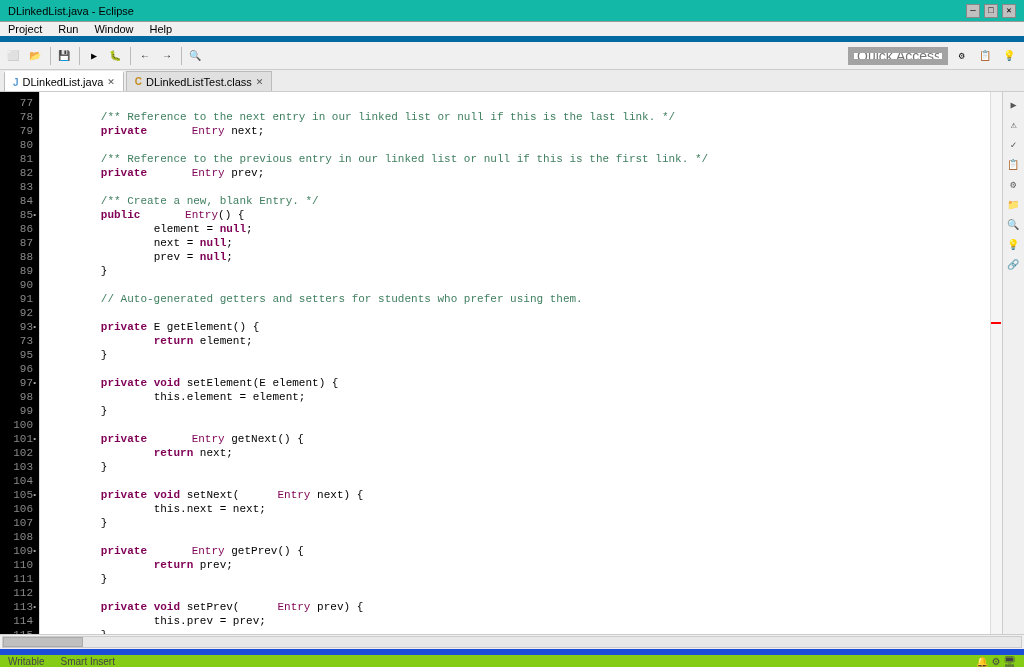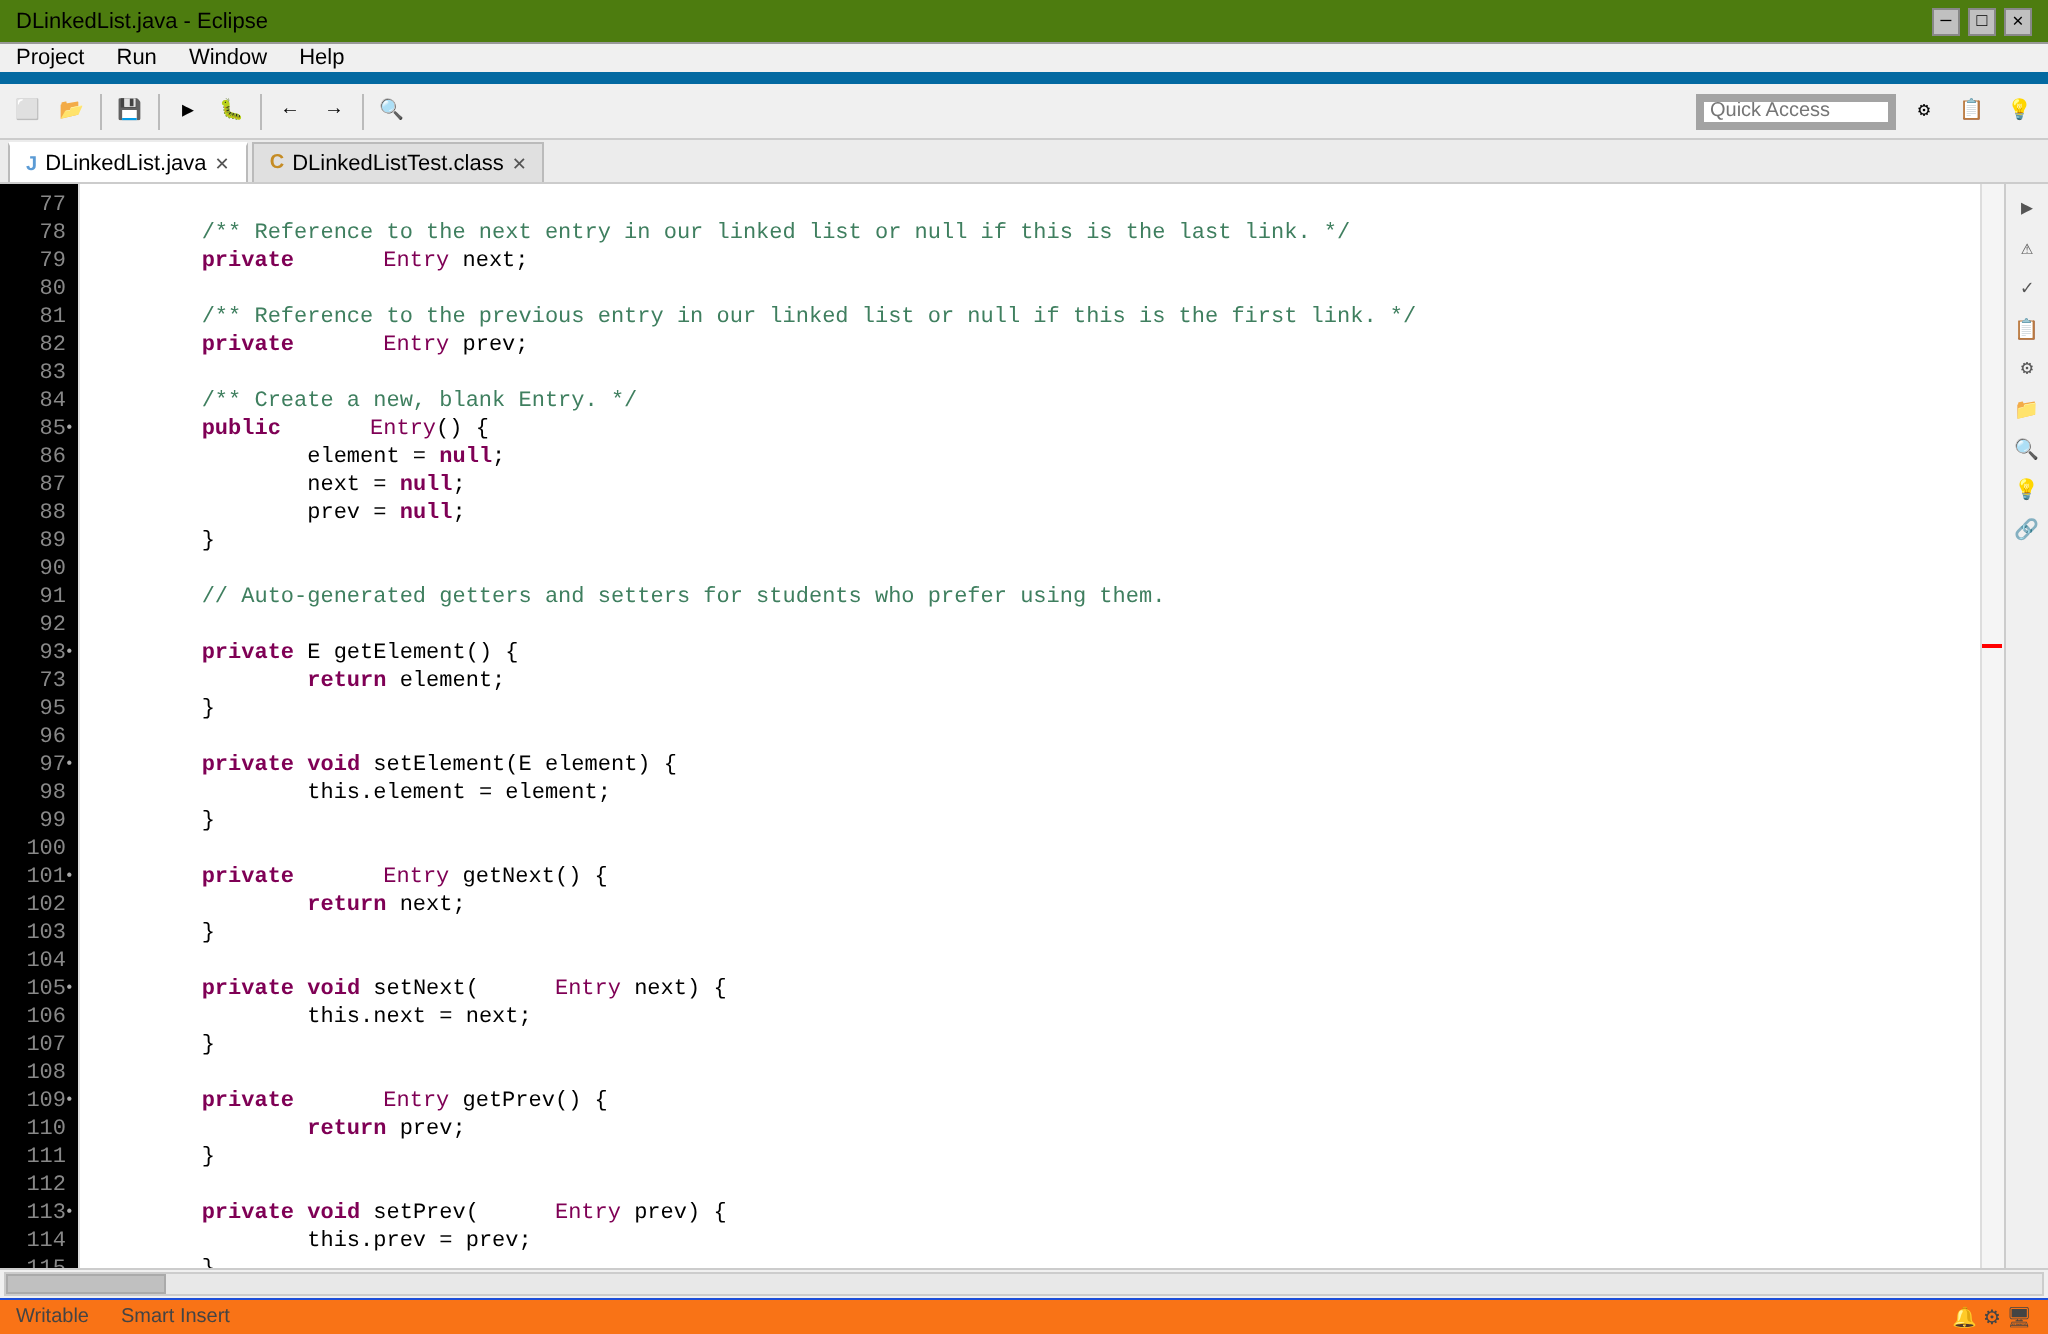--- a/index.html
+++ b/index.html
@@ -9,21 +9,21 @@
       background: #f5f5f5;
       overflow: hidden;
       width: 1024px;
       height: 667px;
       display: flex;
       flex-direction: column;
     }
 
     
     #title-bar {
-      background: #4d7c0f;
+      background: #14b8a6;
       padding: 2px 8px;
       display: flex;
       align-items: center;
       justify-content: space-between;
       height: 22px;
       border-bottom: 1px solid #999;
     }
     #title-text {
       font-size: 11px;
       font-family: Arial, sans-serif;
@@ -86,22 +86,22 @@
     .toolbar-sep { width: 1px; height: 18px; background: #bbb; margin: 0 2px; }
     #quick-access-area {
       margin-left: auto;
       display: flex;
       align-items: center;
       gap: 4px;
     }
     #quick-access-input {
       width: 100px;
       height: 18px;
-      border: 4px solid #a3a3a3;
-      font-size: 10px;
+      border: 6px solid #a3a3a3;
+      font-size: 14px;
       padding: 0 3px;
       font-family: Arial, sans-serif;
     }
 
     
     #tab-bar {
       background: #ececec;
       display: flex;
       align-items: flex-end;
       height: 22px;
@@ -263,22 +263,22 @@
       top: 0;
       width: 80px;
       height: 100%;
       background: #c0c0c0;
       border: 1px solid #aaa;
     }
 
     
     #status-bar {
       height: 18px;
-      background: #f97316;
-      border-top: 1px solid #1d4ed8;
+      background: #84cc16;
+      border-top: 6px solid #1d4ed8;
       display: flex;
       align-items: center;
       padding: 0 8px;
       gap: 16px;
       font-family: Arial, sans-serif;
       font-size: 10px;
       color: #444;
     }
     #status-right {
       margin-left: auto;

